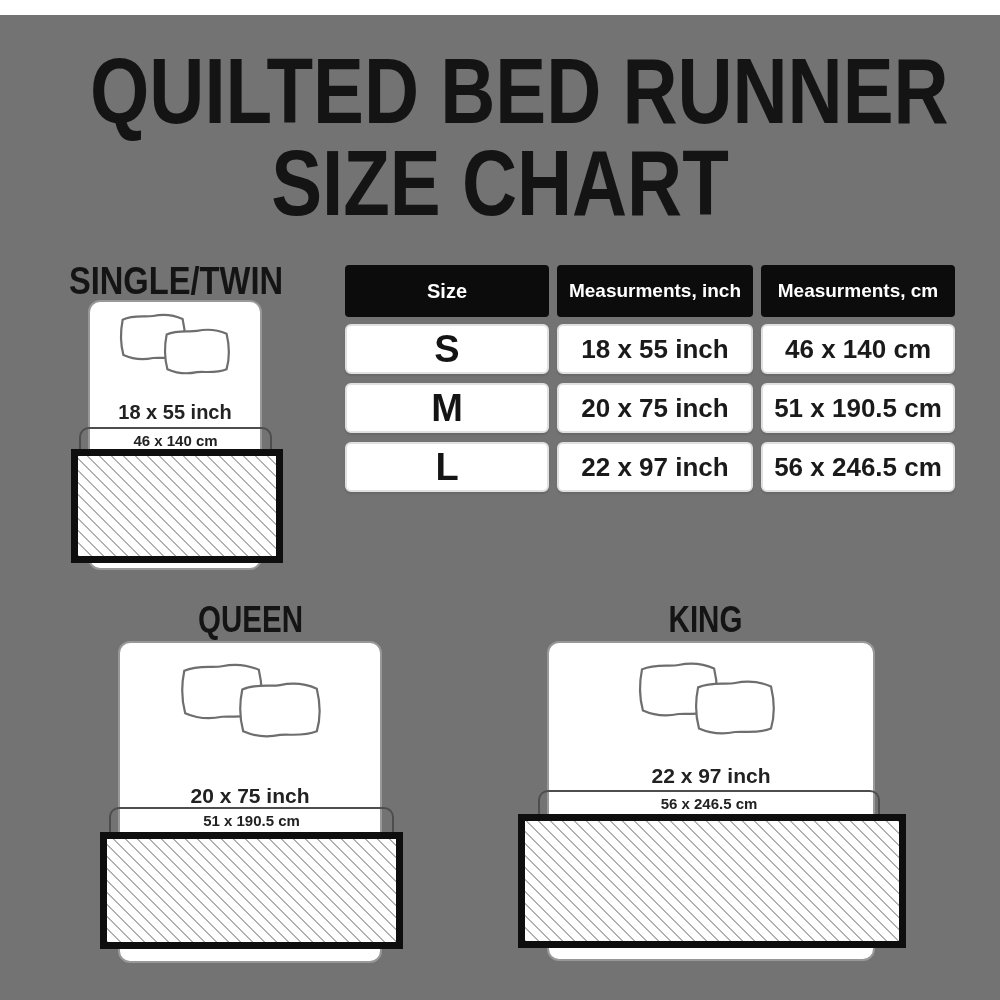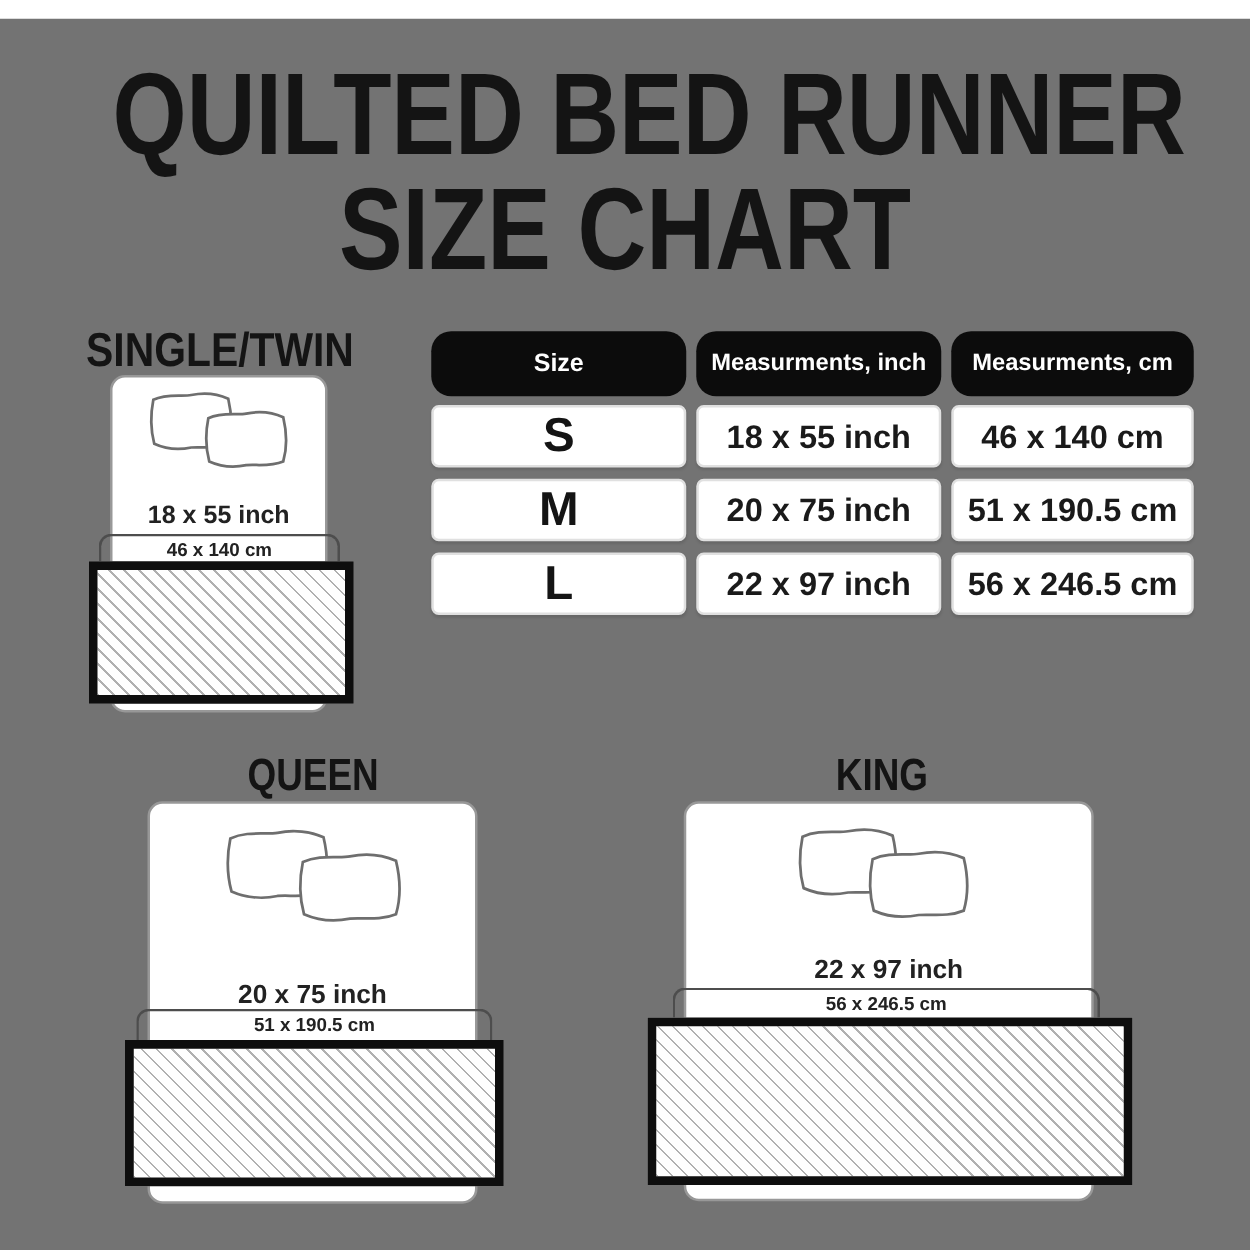--- a/index.html
+++ b/index.html
@@ -63,21 +63,21 @@
   #size-table{left:345px;top:250px;width:610px;height:227px;}
   .trow{position:absolute;left:0;width:610px;display:flex;gap:8px;}
   .trow.thead{top:0;height:52px;}
   .trow.r1{top:59px;height:50px;}
   .trow.r2{top:118px;height:50px;}
   .trow.r3{top:177px;height:50px;}
   .cell{box-sizing:border-box;display:flex;align-items:center;justify-content:center;}
   .c-size{width:204px;}
   .c-inch{width:196px;text-align:right;}
   .c-cm{width:194px;text-align:right;}
-  .hcell{background:#0c0c0c;border-radius:16px;color:#ffffff;font-weight:bold;font-size:19px;white-space:nowrap;}
+  .hcell{background:#0c0c0c;border-radius:4px;color:#ffffff;font-weight:bold;font-size:19px;white-space:nowrap;}
   .hcell.c-size{font-size:20px;}
   .dcell{background:#ffffff;border:2px solid #e0e0e0;border-radius:6px;
          box-shadow:0 2px 2px rgba(0,0,0,0.10);font-weight:bold;white-space:nowrap;}
   .dcell.c-size{font-size:38px;color:#141414;}
   .dcell.c-inch,.dcell.c-cm{font-size:26px;color:#1a1a1a;}
 </style>
 </head>
 <body>
 
 <div class="page">

